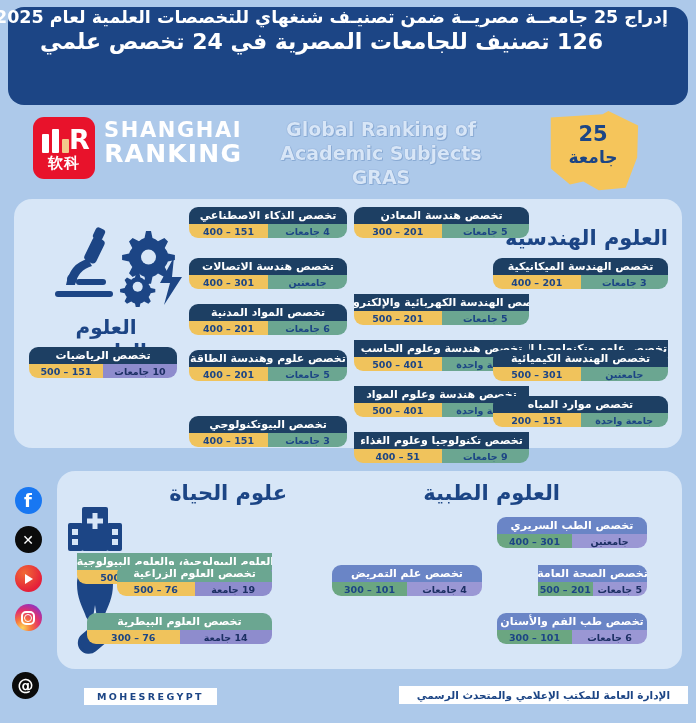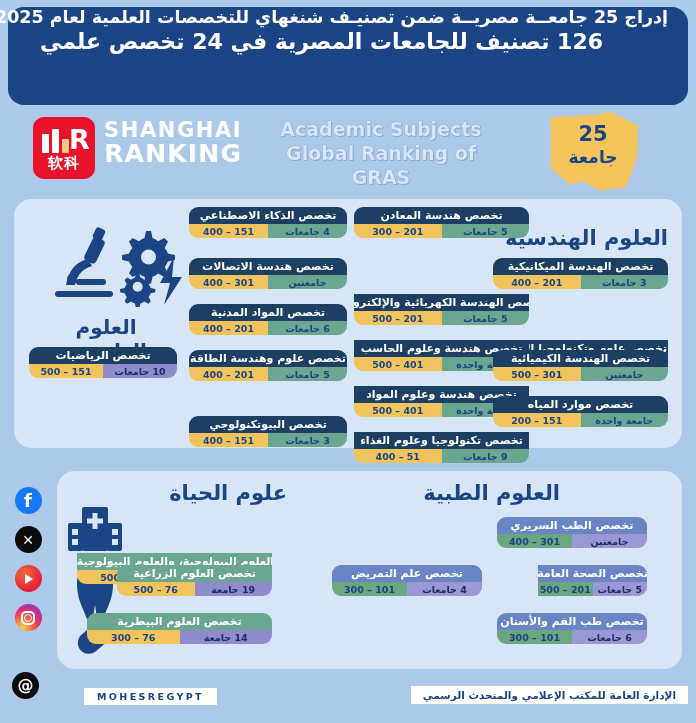--- a/index.html
+++ b/index.html
@@ -288,21 +288,21 @@
     padding: 3px 13px;
     direction: ltr;
   }
   .footer-note {
     position: absolute;
     right: 8px; top: 686px;
     background: #ffffff;
     color: #1c4585;
     font-size: 10.5px;
     font-weight: bold;
-    padding: 3px 12px;
+    padding: 3px 18px;
     direction: rtl;
   }
 </style>
 </head>
 <body>
 
 <div class="header-bar">
   <div class="header-texts">
     <div class="title-line1">إدراج 25 جامعــة مصريــة ضمن تصنيـف شنغهاي للتخصصات العلمية لعام 2025</div>
     <div class="title-line2">126 تصنيف للجامعات المصرية في 24 تخصص علمي</div>
@@ -318,22 +318,22 @@
         <i class="b3"></i>
     </div>
     <div class="sr-r">R</div>
     <div class="sr-cn">软科</div>
   </div>
   <div class="sr-wordmark">
     <div class="w1">SHANGHAI</div>
     <div class="w2">RANKING</div>
   </div>
   <div class="gras-title">
+    <div>Global Ranking of</div>
     <div>Academic Subjects</div>
-    <div>Global Ranking of</div>
     <div>GRAS</div>
   </div>
   <div class="egypt-badge">
     <div class="egypt-shape"></div>
     <div class="num">25</div>
     <div class="lbl">جامعة</div>
   </div>
 </div>
 
 <div class="panel" id="panel-top">

